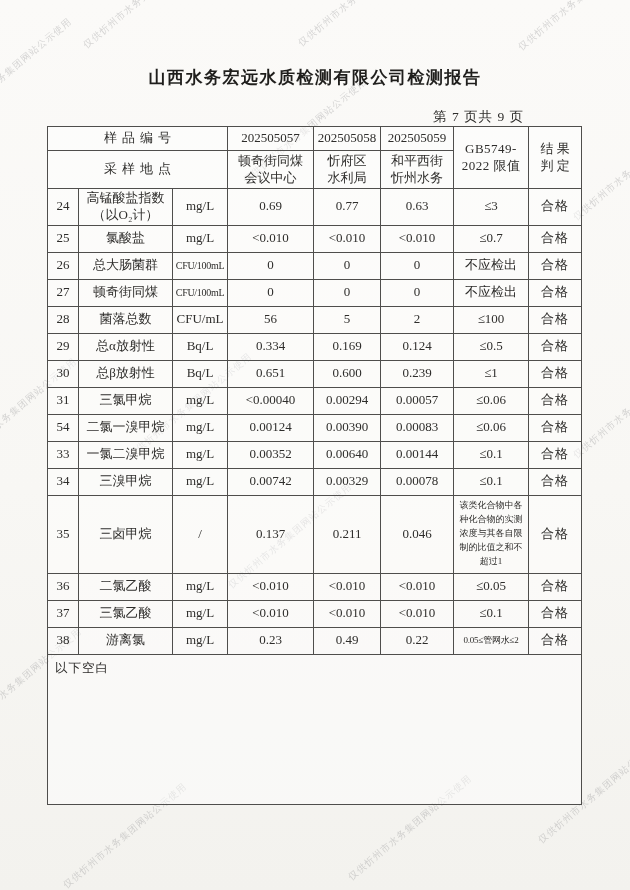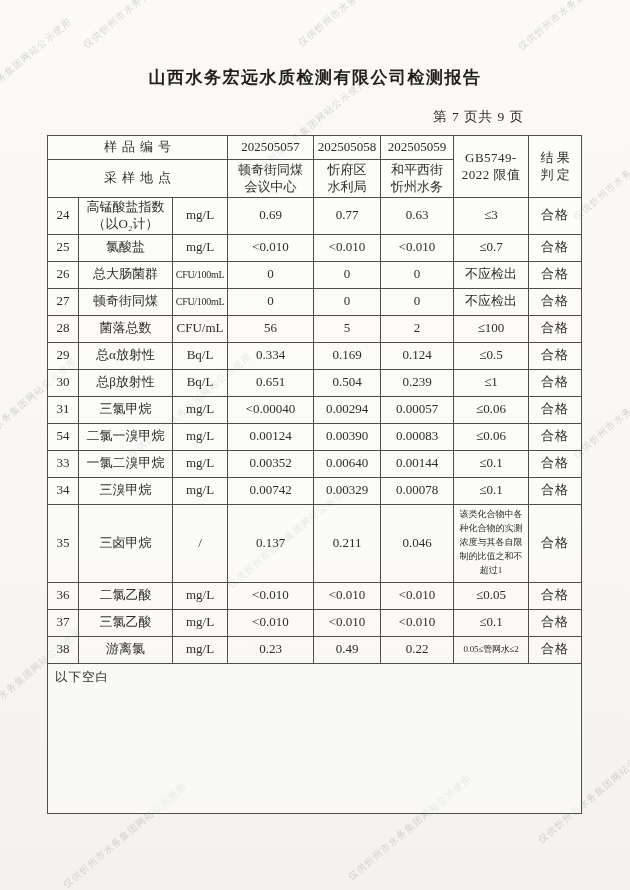--- a/index.html
+++ b/index.html
@@ -27,21 +27,21 @@
     font-family:"Liberation Sans","DejaVu Sans",sans-serif; color:#1f1e1c;
   }
   .meta-report-no {
     position:absolute; top:110px; left:47px; font-size:13.5px; letter-spacing:0.5px;
   }
   .meta-page-info {
     position:absolute; top:108px; left:433px; font-size:13.5px; letter-spacing:1px;
   }
 
   table.report {
-    position:absolute; left:47px; top:135px; width:534px;
+    position:absolute; left:47px; top:126px; width:534px;
     border-collapse:collapse; table-layout:fixed;
     background:rgba(255,255,255,0.45);
   }
   table.report th, table.report td {
     border:1px solid #4f4e4c;
     text-align:center; vertical-align:middle;
     font-weight:normal; font-size:13px; color:#2e2d2b;
     padding:1px 2px; line-height:1.3;
   }
   thead tr.h1 { height:24px; }
@@ -190,21 +190,21 @@
         <td class="c-val">0.169</td>
         <td class="c-val">0.124</td>
         <td class="c-limit">≤0.5</td>
         <td class="c-result">合格</td>
       </tr>
       <tr>
         <td class="c-no">30</td>
         <td class="c-name">总β放射性</td>
         <td class="c-unit">Bq/L</td>
         <td class="c-val">0.651</td>
-        <td class="c-val">0.504</td>
+        <td class="c-val">0.600</td>
         <td class="c-val">0.239</td>
         <td class="c-limit">≤1</td>
         <td class="c-result">合格</td>
       </tr>
       <tr>
         <td class="c-no">31</td>
         <td class="c-name">三氯甲烷</td>
         <td class="c-unit">mg/L</td>
         <td class="c-val">&lt;0.00040</td>
         <td class="c-val">0.00294</td>

